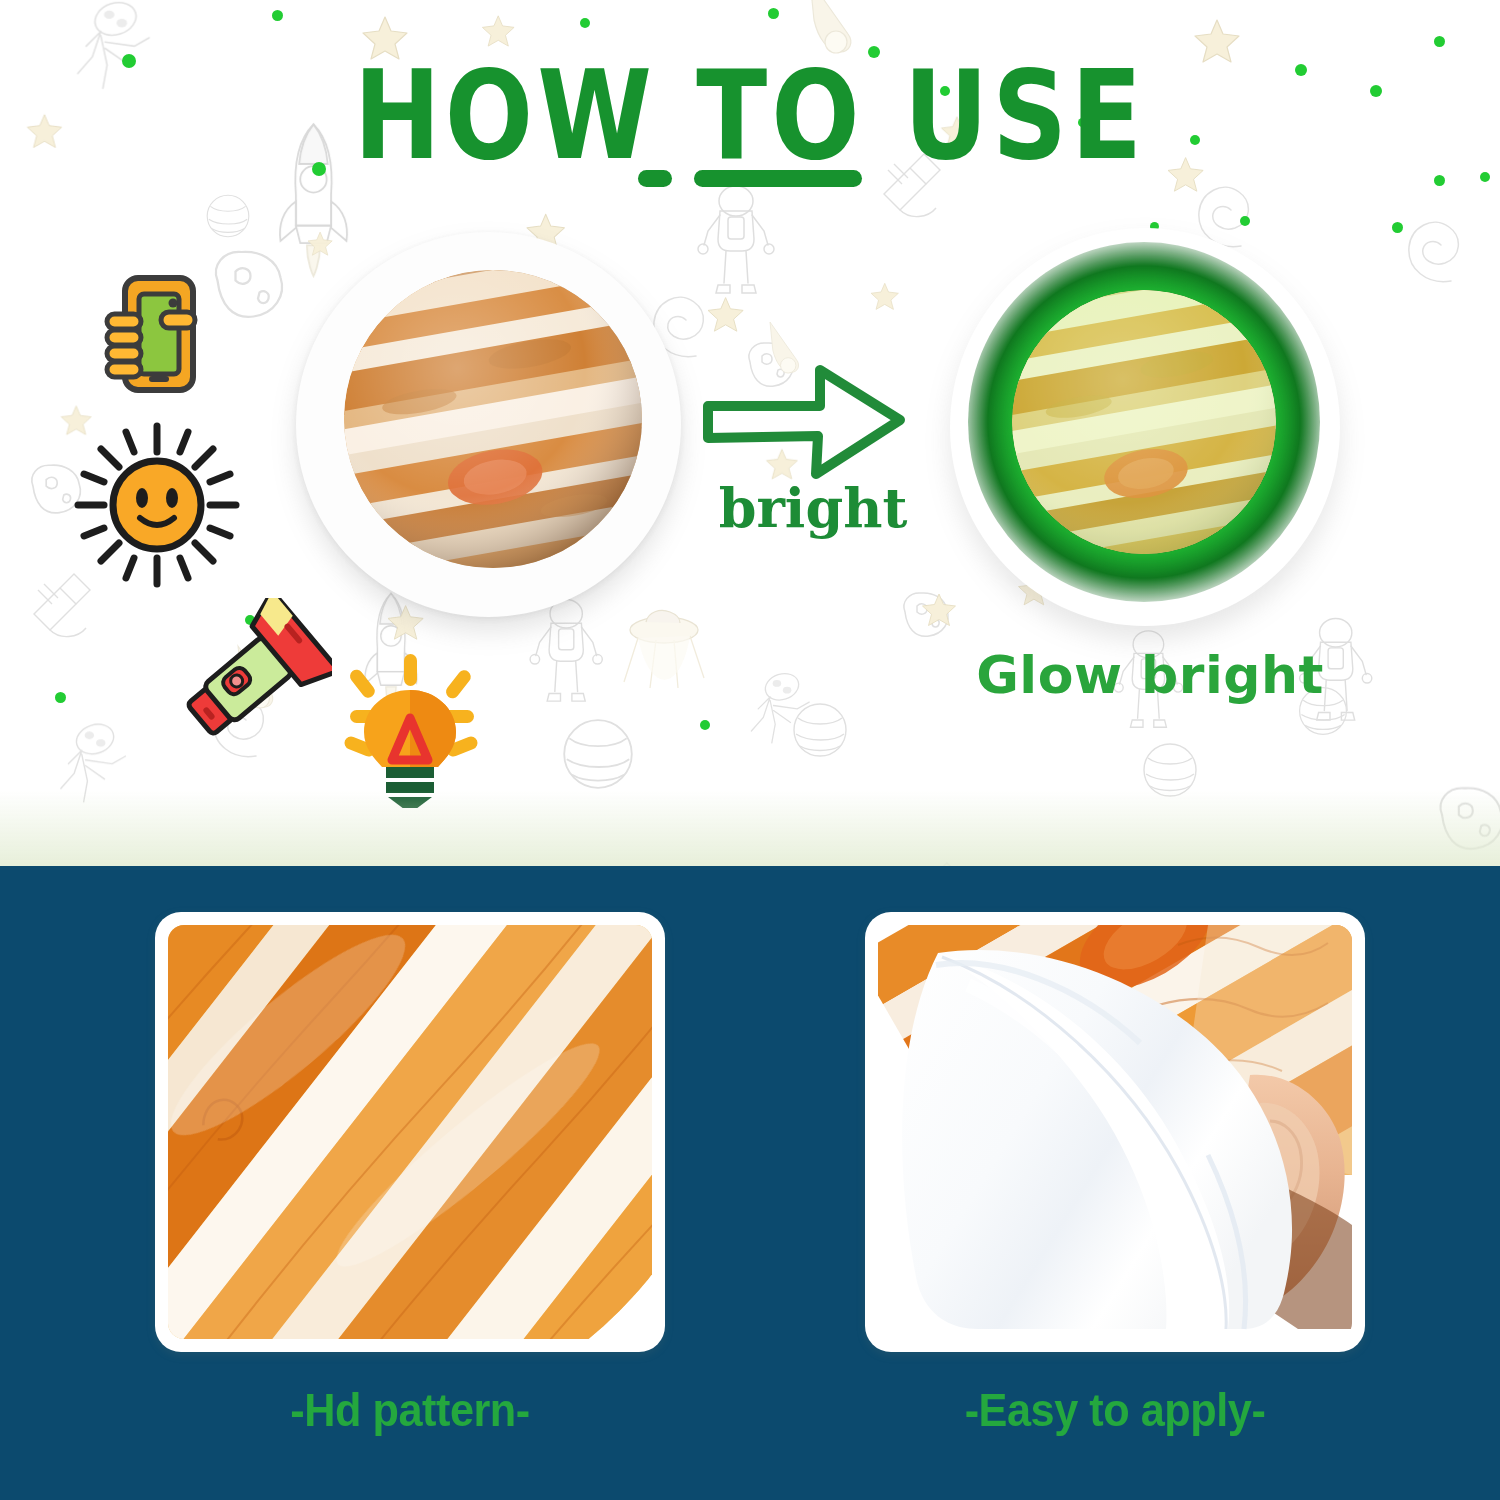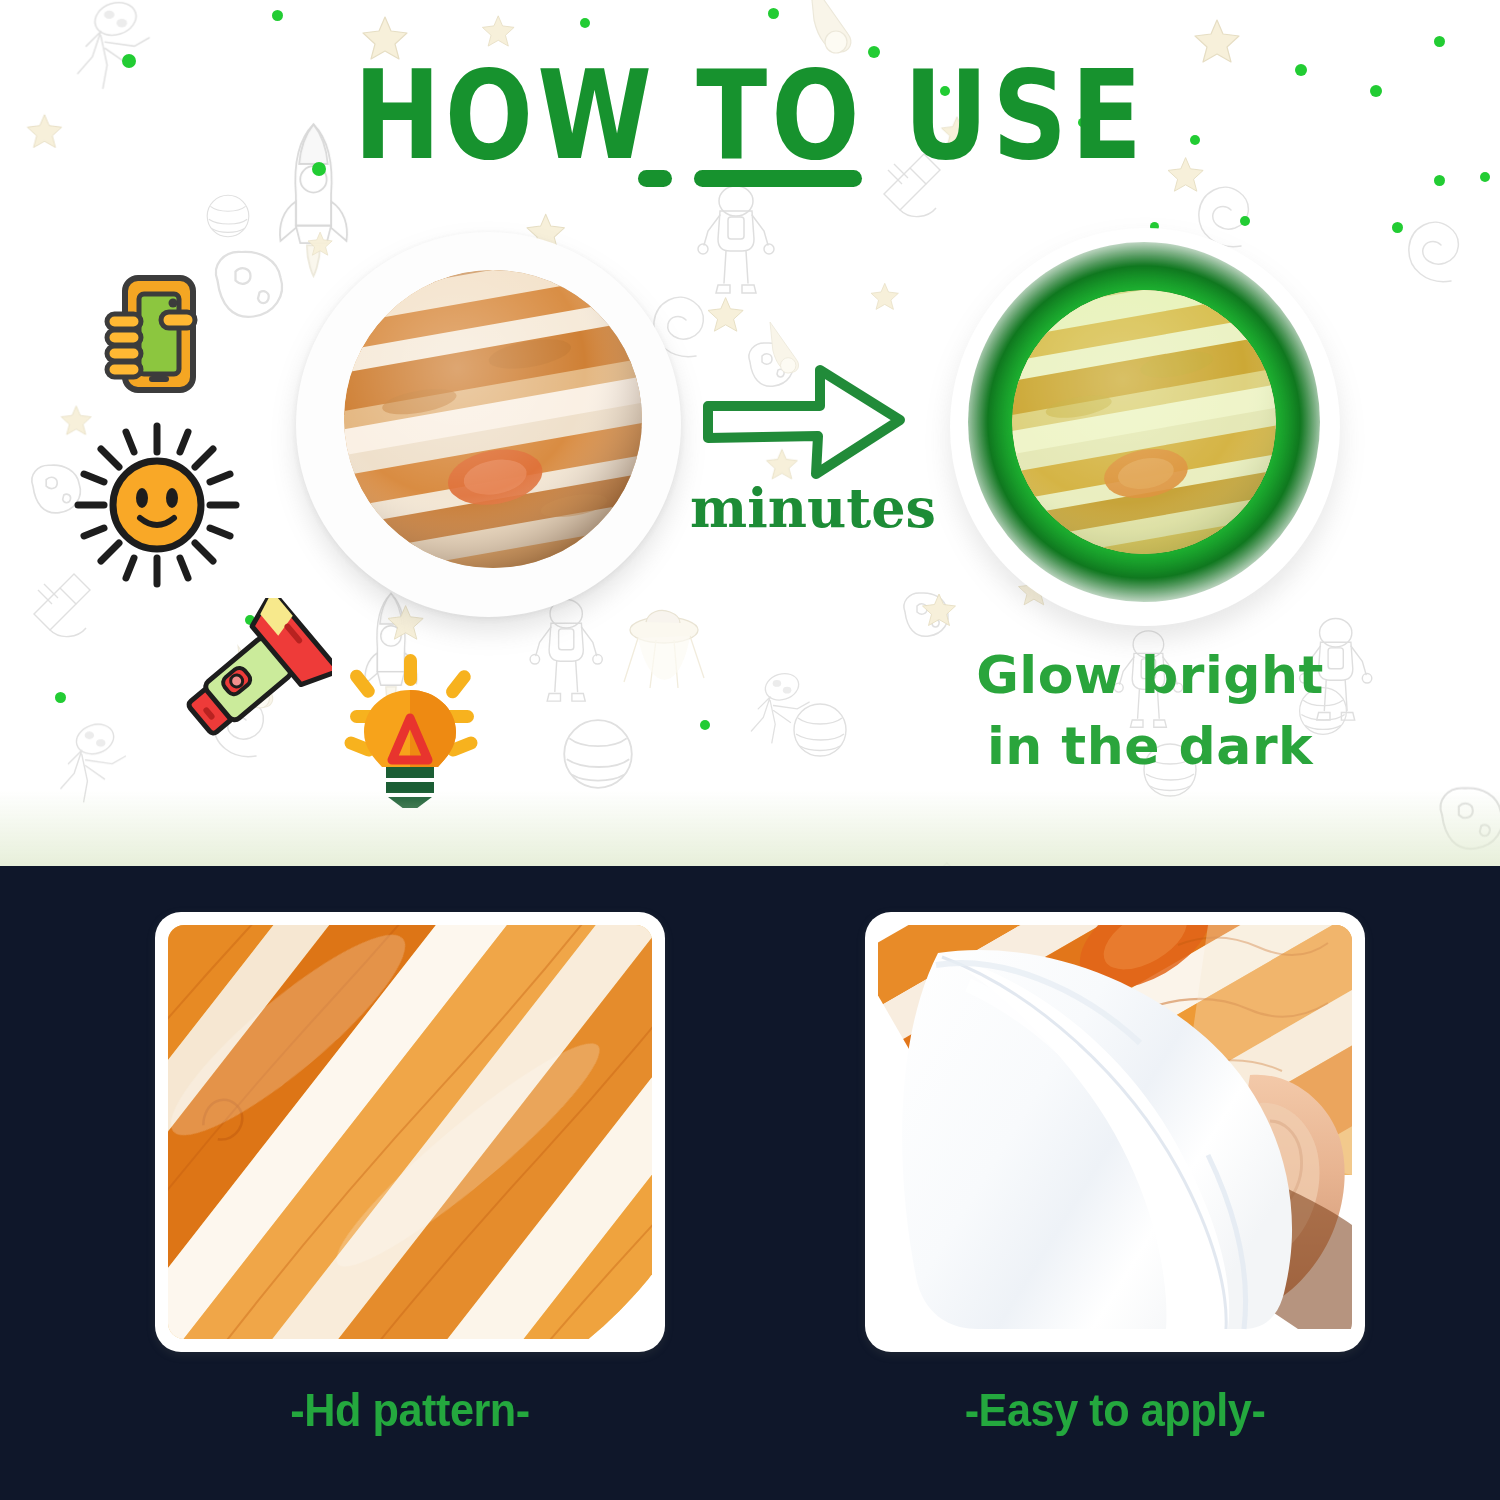--- a/index.html
+++ b/index.html
@@ -103,21 +103,21 @@
     font-weight:bold;
     color:#2aa53c;
     font-size:52px;
     line-height:1.36;
     letter-spacing:.5px;
   }
 
   
   .bottom-section {
     position:absolute; left:0; top:866px; width:1500px; height:634px;
-    background:#0f172a;
+    background:#0c4a6e;
   }
   .photo-card {
     position:absolute;
     background:#ffffff;
     border-radius:26px;
     padding:13px;
     box-shadow:0 3px 10px rgba(120,130,110,.15);
   }
   .photo-left  { left:155px; top:46px;  width:510px; height:440px; }
   .photo-right { left:865px; top:46px;  width:500px; height:440px; }
@@ -424,21 +424,21 @@
       </div>
     </div>
 
     <div class="arrow-wrap">
       <svg viewBox="0 0 210 120" width="210" height="120">
         <path d="M8 44 L8 76 L118 74 L116 112 L200 58 L120 8 L120 44 Z" fill="none" stroke="#218b39" stroke-width="10" stroke-linejoin="round" stroke-linecap="round"></path>
       </svg>
     </div>
 
     <div class="minutes">
-      <span class="mline2">minutes</span>
+      <span class="mline2">bright</span>
     </div>
 
     <div class="glow-card">
       <div class="glow-disc">
         <div class="glow-planet">
           <svg viewBox="0 0 300 300" width="264" height="264" preserveAspectRatio="none">
             <defs>
               <clipPath id="clipG">
                   <circle cx="150" cy="150" r="150"></circle>
                 </clipPath>
@@ -473,21 +473,20 @@
               <rect width="300" height="300" fill="url(#shadeG)"></rect>
               <rect width="300" height="300" fill="#bfff2e" opacity=".14"></rect>
             </g>
           </svg>
         </div>
       </div>
     </div>
 
     <div class="glow-text">
       <span>Glow bright</span><br>
-      <span>in the dark</span>
     </div>
 
     <div class="fade-to-green"></div>
   </div>
 
   <div class="bottom-section">
 
     <div class="photo-card photo-left">
       <div class="photo-inner">
         <svg viewBox="0 0 484 414" width="100%" height="100%" preserveAspectRatio="none">

